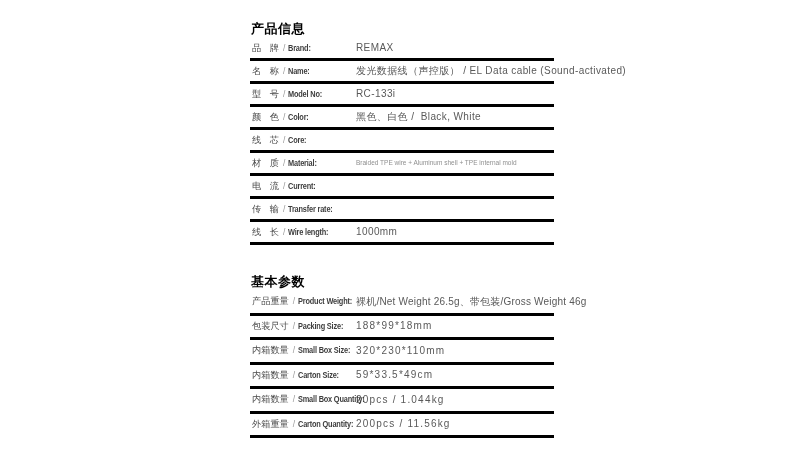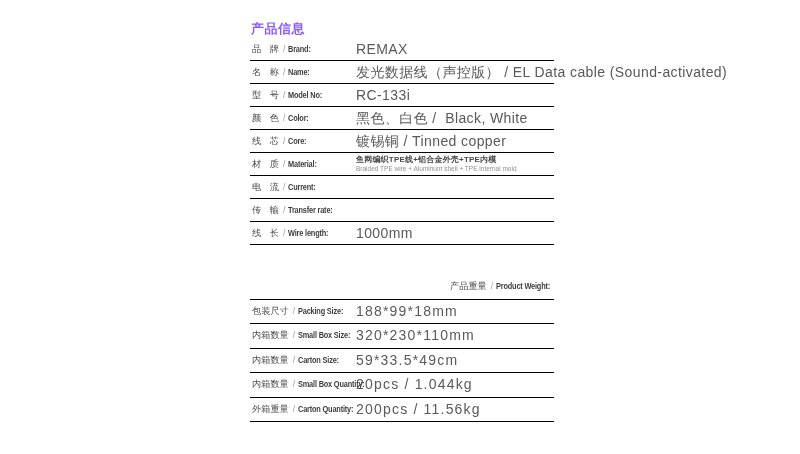--- a/index.html
+++ b/index.html
@@ -14,31 +14,31 @@
   }
   .sheet {
     position: absolute;
     left: 250px;
     top: 22px;
     width: 304px;
   }
   .section-title {
     font-size: 13px;
     font-weight: 700;
-    color: #8b5cf6;
+    color: #000000;
     letter-spacing: 0.5px;
     line-height: 14px;
     margin: 0 0 2px 1px;
   }
   .sec2 { margin-top: 30px; }
   .rows { width: 100%; }
   .row {
     display: flex;
     align-items: center;
-    border-bottom: 1px solid #000000;
+    border-bottom: 3px solid #000000;
     box-sizing: border-box;
   }
   .sec1 .row { height: 23px; }
   .sec2 .row { height: 24.5px; justify-content: flex-end; }
   .label {
     flex: 0 0 106px;
     width: 106px;
     display: flex;
     align-items: baseline;
     white-space: nowrap;
@@ -66,21 +66,21 @@
     font-size: 8.2px;
     font-weight: 700;
     color: #3d3d3d;
     letter-spacing: -0.2px;
     transform: scaleX(0.9);
     transform-origin: 0 50%;
     white-space: nowrap;
   }
   .value-wrap { flex: 1 1 auto; min-width: 0; }
   .value {
-    font-size: 14px;
+    font-size: 10px;
     color: #595959;
     white-space: pre;
     letter-spacing: 0.4px;
     line-height: 1.2;
   }
   .sec2 .value { letter-spacing: 1.2px; }
   .sec2 .row:first-child .value { letter-spacing: 0.2px; }
   .row.has-sub .value {
     font-size: 8px;
     font-weight: 700;
@@ -150,34 +150,29 @@
 
     </div>
   </div>
 
   <div class="row">
     <div class="label">
       <span class="cn">线芯</span>
       <span class="slash">/</span>
       <span class="en">Core:</span>
     </div>
-    <div class="value-wrap">
-      <div class="value">镀锡铜 / Tinned copper</div>
-
-    </div>
   </div>
 
   <div class="row has-sub">
     <div class="label">
       <span class="cn">材质</span>
       <span class="slash">/</span>
       <span class="en">Material:</span>
     </div>
     <div class="value-wrap">
-      <div class="value">鱼网编织TPE线+铝合金外壳+TPE内模</div>
       <div class="sub">Braided TPE wire + Aluminum shell + TPE internal mold</div>
     </div>
   </div>
 
   <div class="row">
     <div class="label">
       <span class="cn">电流</span>
       <span class="slash">/</span>
       <span class="en">Current:</span>
     </div>
@@ -199,27 +194,32 @@
     </div>
     <div class="value-wrap">
       <div class="value">1000mm</div>
 
     </div>
   </div>
 </div>
   </div>
 
   <div class="sec2">
+    <h2 class="section-title">基本参数</h2>
     <div class="rows">
   <div class="row">
     <div class="label">
       <span class="cn">产品重量</span>
       <span class="slash">/</span>
       <span class="en">Product Weight:</span>
     </div>
+    <div class="value-wrap">
+      <div class="value">裸机/Net Weight 26.5g、带包装/Gross Weight 46g</div>
+
+    </div>
   </div>
 
   <div class="row">
     <div class="label">
       <span class="cn">包装尺寸</span>
       <span class="slash">/</span>
       <span class="en">Packing Size:</span>
     </div>
     <div class="value-wrap">
       <div class="value">188*99*18mm</div>

